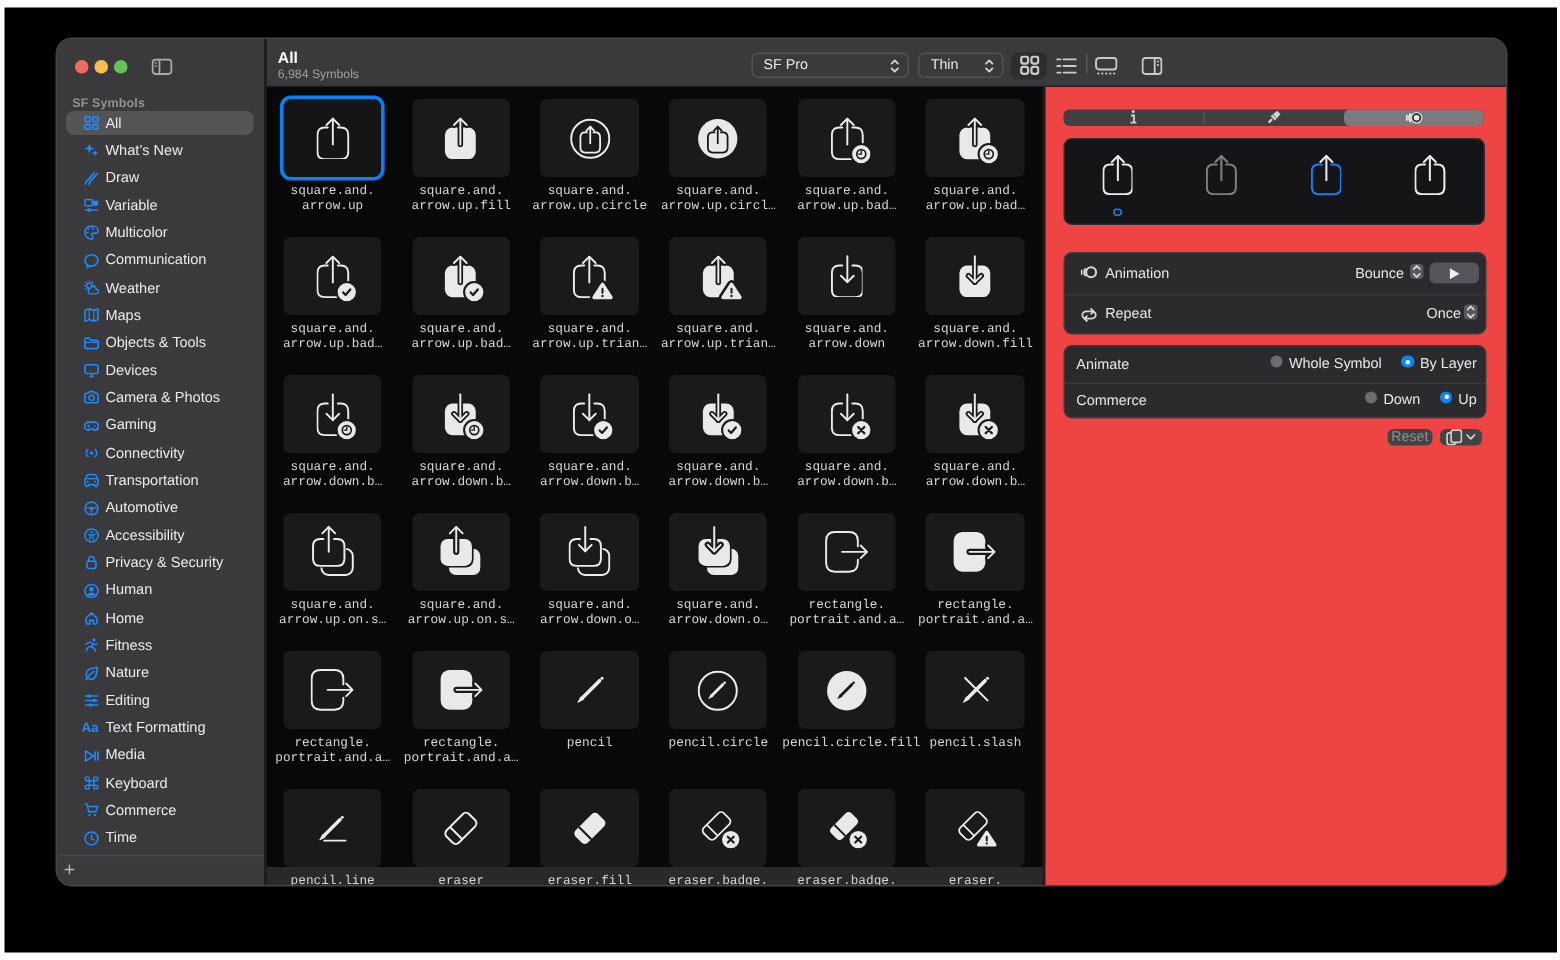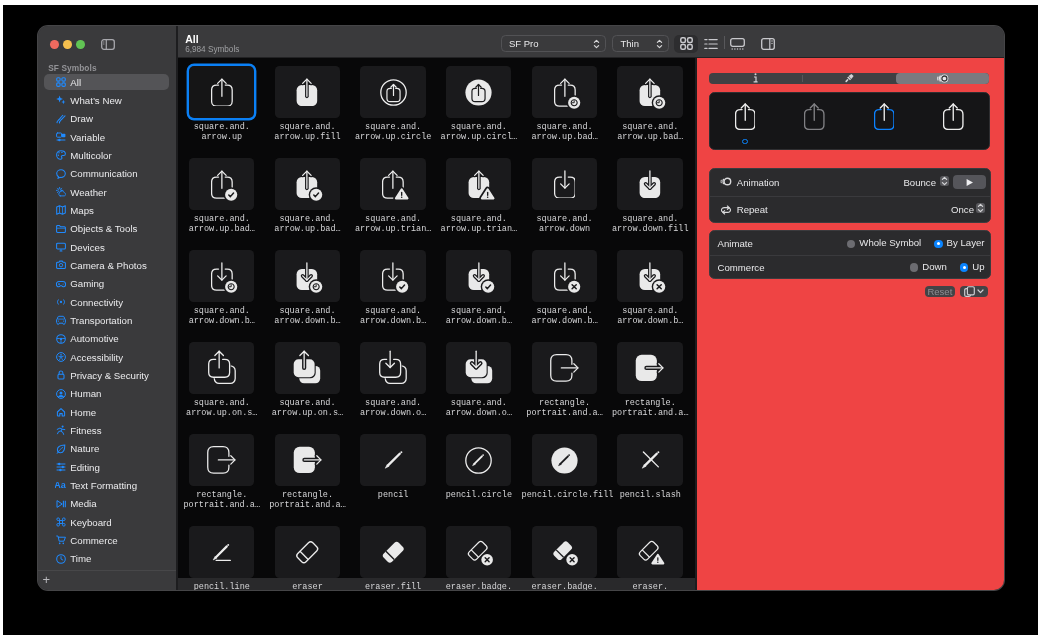--- a/index.html
+++ b/index.html
@@ -46,21 +46,21 @@
 #seg .sg.on::before { display:none; }
 #pvbox { position:absolute; left:12.1px; top:33.5px; width:281px; height:58.5px; background:#151517;
   border:1px solid #2e2e31; border-radius:5.5px; }
 .pvic { position:absolute; top:10.4px; }
 #pvdot { position:absolute; left:32.4px; top:46.2px; width:5.8px; height:5.8px; border:1.6px solid #0a84ff; border-radius:50%; }
 .gbox { position:absolute; left:12.6px; width:281.5px; border:1px solid #3b3b3e; border-radius:5.5px; background:#2b2b2d; }
 #gb1 { top:110px; height:54.6px; }
 #gb2 { top:171.5px; height:49.2px; }
 .gdiv { position:absolute; left:0; right:0; height:1px; background:#3a3a3d; }
 .glab { position:absolute; font-size:9.6px; color:#e8e8ea; }
-.rgt { position:absolute; display:flex; align-items:flex-end; }
+.rgt { position:absolute; display:flex; align-items:flex-start; }
 .rad { width:8.4px; height:8.4px; border-radius:50%; background:#6c6c71; display:inline-block; }
 .rad.on { background:#0a84ff; position:relative; }
 .rad.on::after { content:""; position:absolute; left:2.7px; top:2.7px; width:3px; height:3px; border-radius:50%; background:#fff; }
 .stp { width:9px; height:10px; background:#58585c; border-radius:2.5px; display:flex; align-items:center; justify-content:center; margin-left:3.5px; }
 #playbtn { position:absolute; left:242.4px; top:6.4px; width:33px; height:13.6px; background:#55555a; border-radius:4px;
   display:flex; align-items:center; justify-content:center; }
 #resetbtn { position:absolute; left:228px; top:227.6px; width:30px; height:11.6px; background:#434346; border-radius:4px;
   color:#8e8e93; font-size:9.5px; display:flex; align-items:center; justify-content:center; }
 #copybtn { position:absolute; left:263.5px; top:227.6px; width:27.5px; height:11.6px; background:#434346; border-radius:4px;
   display:flex; align-items:center; justify-content:center; gap:2px; }

